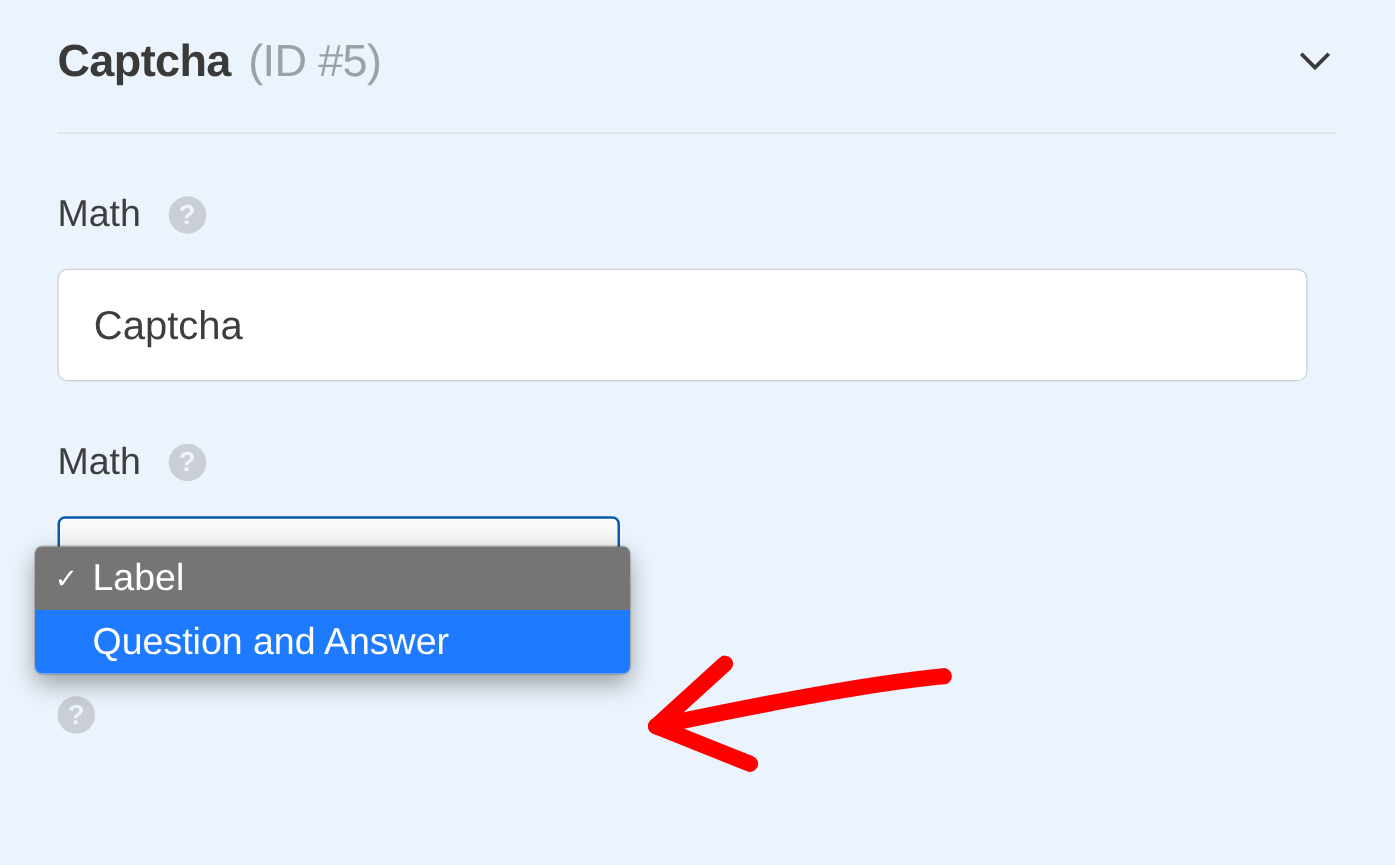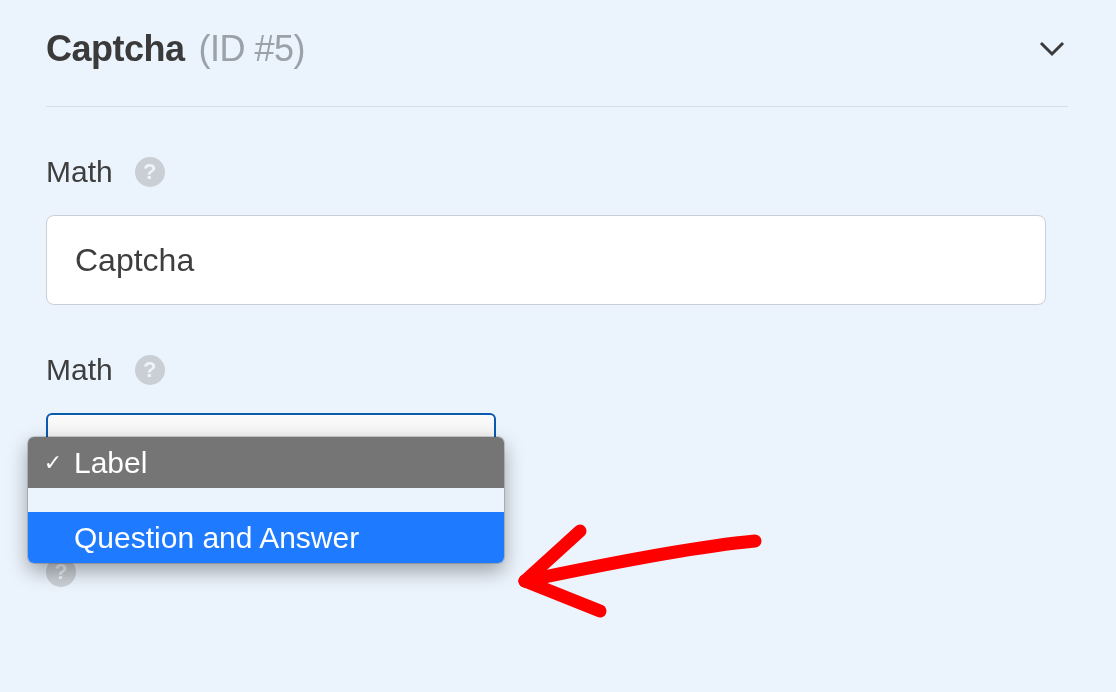--- a/index.html
+++ b/index.html
@@ -114,21 +114,21 @@
     display: flex;
     align-items: center;
     gap: 10px;
     height: 51px;
     padding: 0 18px 0 14px;
     font-size: 30px;
     color: #FFFFFF;
     cursor: pointer;
   }
   .dropdown-option.selected { background: #757575; }
-  .dropdown-option.highlight { background: #1E7BFF; margin-top: 24px; }
+  .dropdown-option.highlight { background: #1E7BFF; }
   .dropdown-option .check {
     width: 22px;
     display: inline-flex;
     justify-content: center;
     font-size: 22px;
   }
 
   .arrow-annotation {
     position: absolute;
     left: 500px;

